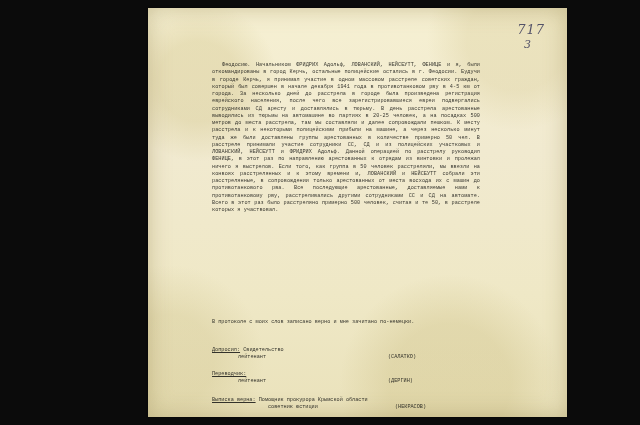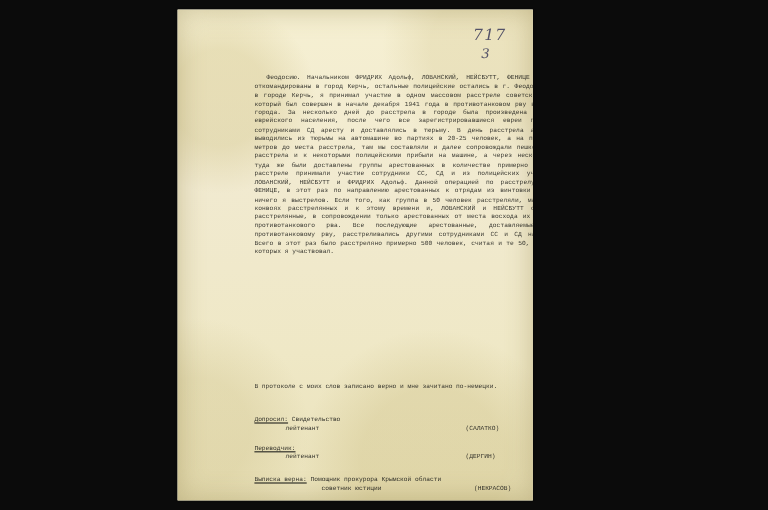--- a/index.html
+++ b/index.html
@@ -8,21 +8,21 @@
     background:#000;
     font-family:"Liberation Mono", monospace;
   }
   #stage{
     position:relative;width:640px;height:425px;
     background:#0b0b0b;
   }
   
   #sheet{
     position:absolute;
-    left:148px;top:8px;width:296px;height:409px;
+    left:148px;top:8px;width:419px;height:409px;
     background:#f3edcd;
     background-image:
       linear-gradient(180deg, #f6f0d2 0%, #f1ead0 35%, #efe8c6 70%, #eae2bb 100%);
     box-shadow:0 0 2px rgba(0,0,0,.6);
     overflow:hidden;
   }
   
   #sheet:before{
     content:"";position:absolute;inset:0;
     background:

